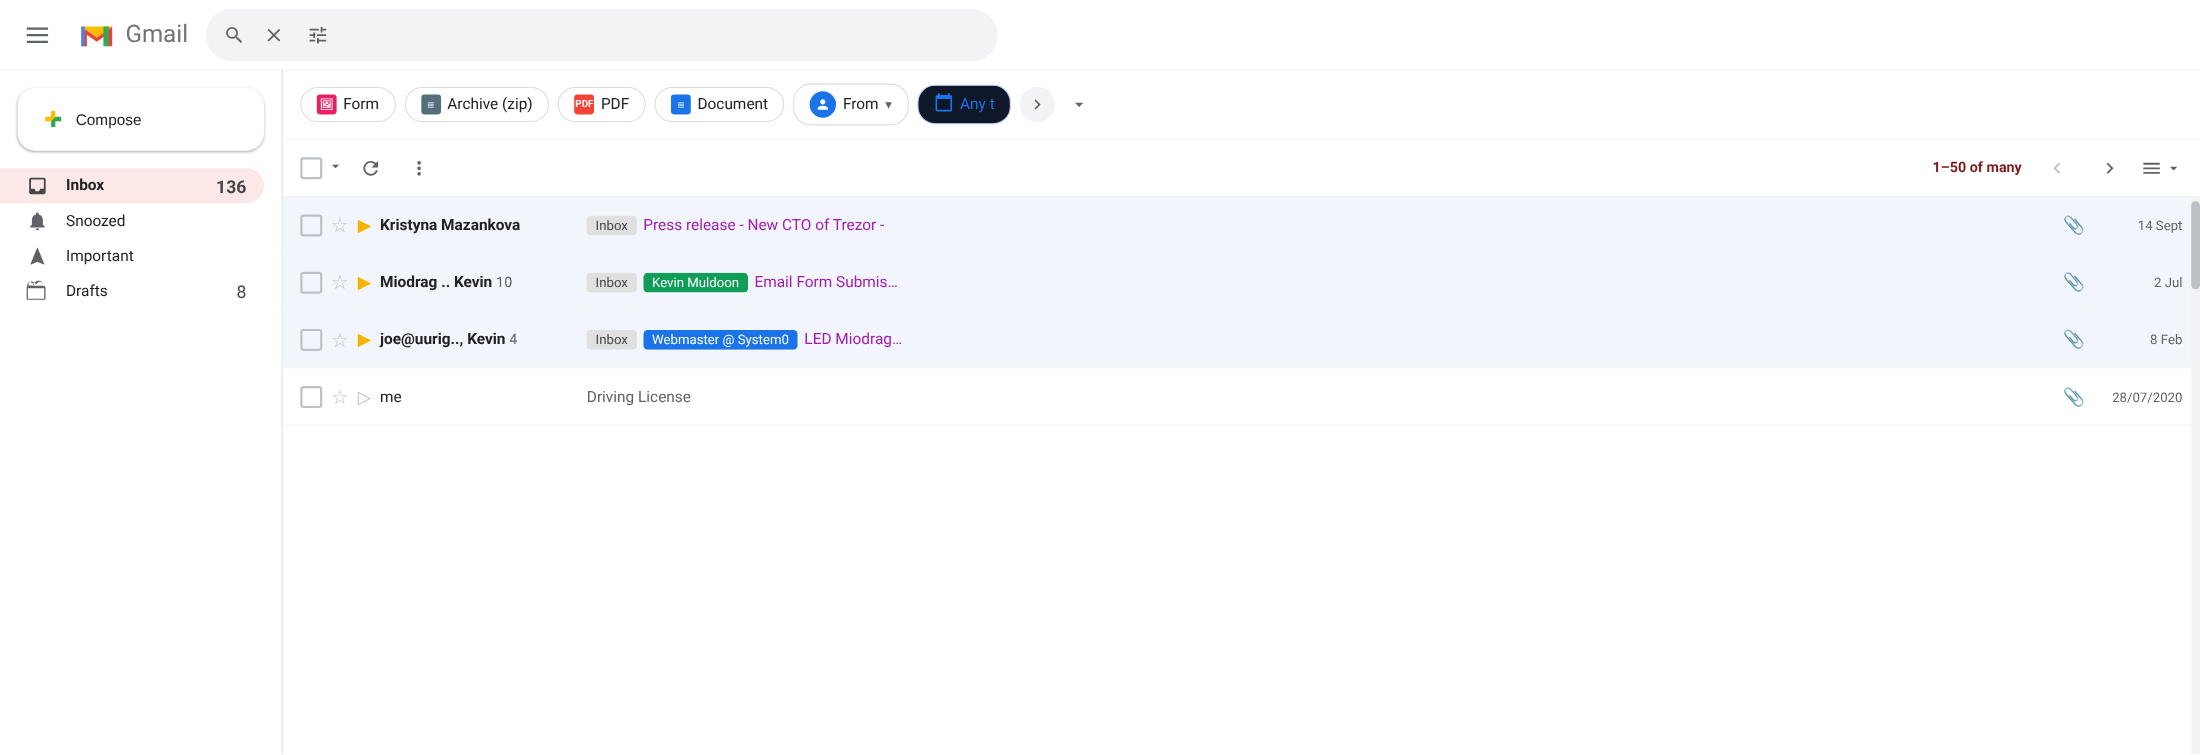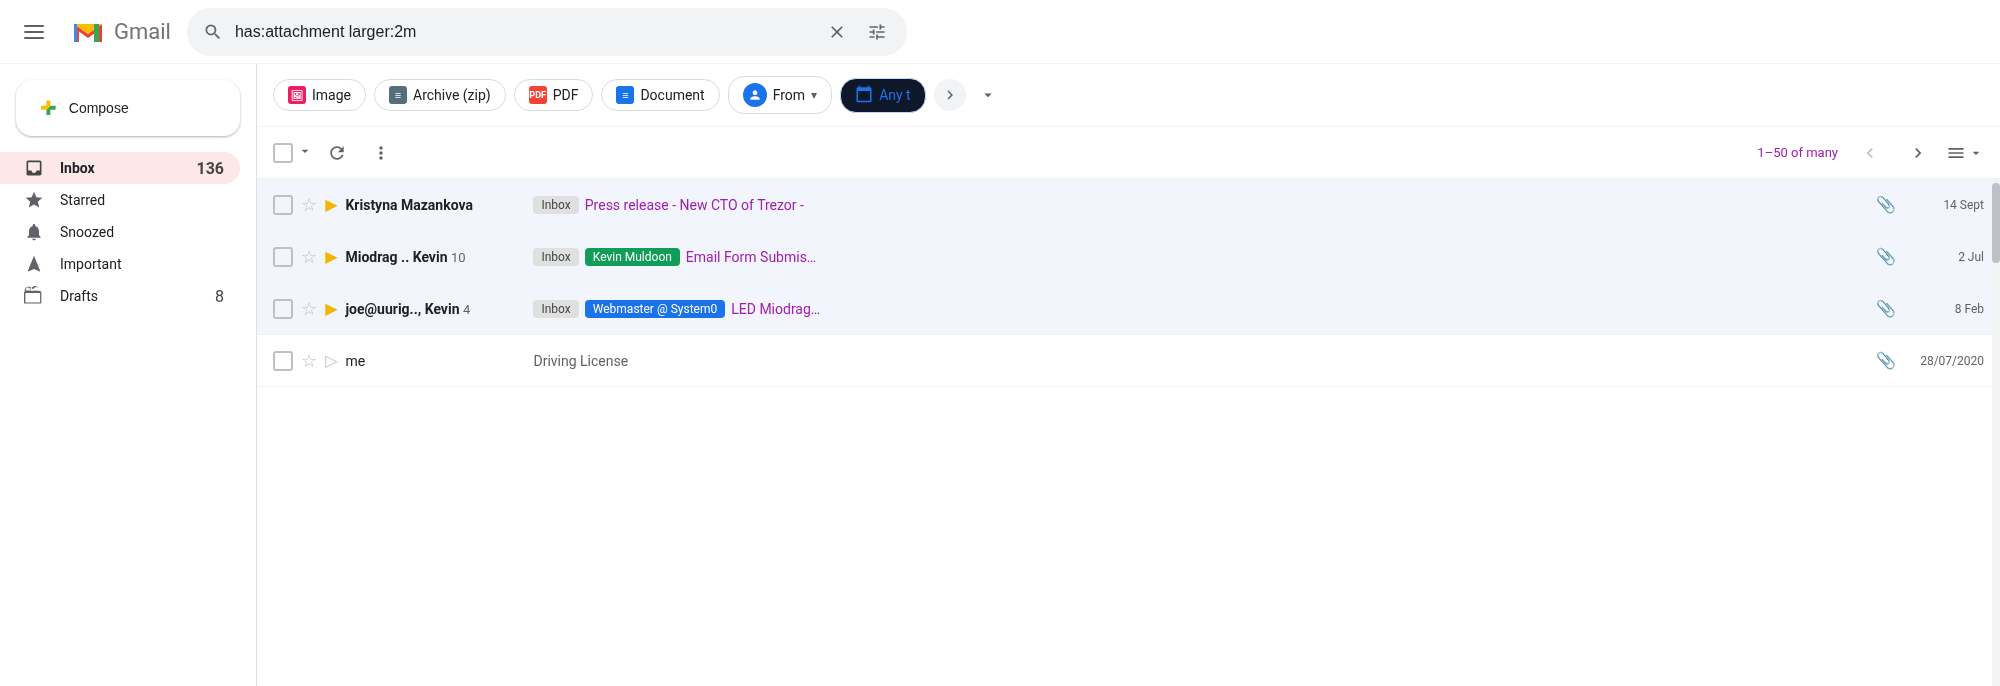--- a/index.html
+++ b/index.html
@@ -286,22 +286,23 @@
     }
 
     .select-all-btn {
       display: flex;
       align-items: center;
       gap: 2px;
     }
 
     .pagination-info {
       font-size: 13px;
-      color: #a21caf;
+      color: #7f1d1d;
       margin-right: 4px;
+      font-weight: bold;
     }
 
     .view-toggle {
       display: flex;
       align-items: center;
       gap: 2px;
     }
 
     
     .email-list-container {
@@ -464,21 +465,20 @@
     </svg>
     <span class="gmail-text">Gmail</span>
   </a>
 
   <div class="search-bar">
     <span class="search-icon-wrap">
       <svg width="20" height="20" viewBox="0 0 24 24" fill="currentColor">
         <path d="M15.5 14h-.79l-.28-.27A6.471 6.471 0 0 0 16 9.5 6.5 6.5 0 1 0 9.5 16c1.61 0 3.09-.59 4.23-1.57l.27.28v.79l5 4.99L20.49 19l-4.99-5zm-6 0C7.01 14 5 11.99 5 9.5S7.01 5 9.5 5 14 7.01 14 9.5 11.99 14 9.5 14z"></path>
       </svg>
     </span>
-    <input class="search-input" type="text" value="has:attachment larger:2m" style="">
     <button class="search-clear-btn">
       <svg width="20" height="20" viewBox="0 0 24 24" fill="currentColor">
         <path d="M19 6.41L17.59 5 12 10.59 6.41 5 5 6.41 10.59 12 5 17.59 6.41 19 12 13.41 17.59 19 19 17.59 13.41 12z"></path>
       </svg>
     </button>
     <button class="search-filter-btn">
       <svg width="20" height="20" viewBox="0 0 24 24" fill="currentColor">
         <path d="M3 17v2h6v-2H3zM3 5v2h10V5H3zm10 16v-2h8v-2h-8v-2h-2v6h2zM7 9v2H3v2h4v2h2V9H7zm14 4v-2H11v2h10zm-6-4h2V7h4V5h-4V3h-2v6z"></path>
       </svg>
     </button>
@@ -496,28 +496,20 @@
     <div class="nav-item active">
       <span class="nav-item-icon">
         <svg width="20" height="20" viewBox="0 0 24 24" fill="currentColor">
           <path d="M19 3H4.99c-1.11 0-1.98.9-1.98 2L3 19c0 1.1.88 2 1.99 2H19c1.1 0 2-.9 2-2V5c0-1.1-.9-2-2-2zm0 12h-4c0 1.66-1.35 3-3 3s-3-1.34-3-3H4.99V5H19v10z"></path>
         </svg>
       </span>
       <span class="nav-item-label">Inbox</span>
       <span class="nav-item-count">136</span>
     </div>
 
-    <div class="nav-item">
-      <span class="nav-item-icon">
-        <svg width="20" height="20" viewBox="0 0 24 24" fill="currentColor" style="color:#5f6368">
-          <path d="M12 17.27L18.18 21l-1.64-7.03L22 9.24l-7.19-.61L12 2 9.19 8.63 2 9.24l5.46 4.73L5.82 21z"></path>
-        </svg>
-      </span>
-      <span class="nav-item-label">Starred</span>
-    </div>
 
     <div class="nav-item">
       <span class="nav-item-icon">
         <svg width="20" height="20" viewBox="0 0 24 24" fill="currentColor" style="color:#5f6368">
           <path d="M12 22c1.1 0 2-.9 2-2h-4c0 1.1.9 2 2 2zm6-6v-5c0-3.07-1.64-5.64-4.5-6.32V4c0-.83-.67-1.5-1.5-1.5s-1.5.67-1.5 1.5v.68C7.63 5.36 6 7.92 6 11v5l-2 2v1h16v-1l-2-2z"></path>
         </svg>
       </span>
       <span class="nav-item-label">Snoozed</span>
     </div>
 
@@ -541,21 +533,21 @@
       <span class="nav-item-count">8</span>
     </div>
   </div>
 
   <div class="content-area">
 
     <div class="filter-bar">
 
       <div class="filter-chip">
         <span class="chip-icon chip-icon-image">🖼</span>
-        <span>Image</span>
+        <span>Form</span>
       </div>
 
       <div class="filter-chip">
         <span class="chip-icon chip-icon-archive" style="font-size:11px">≡</span>
         <span>Archive (zip)</span>
       </div>
 
       <div class="filter-chip">
         <span class="chip-icon chip-icon-pdf">PDF</span>
         <span>PDF</span>

